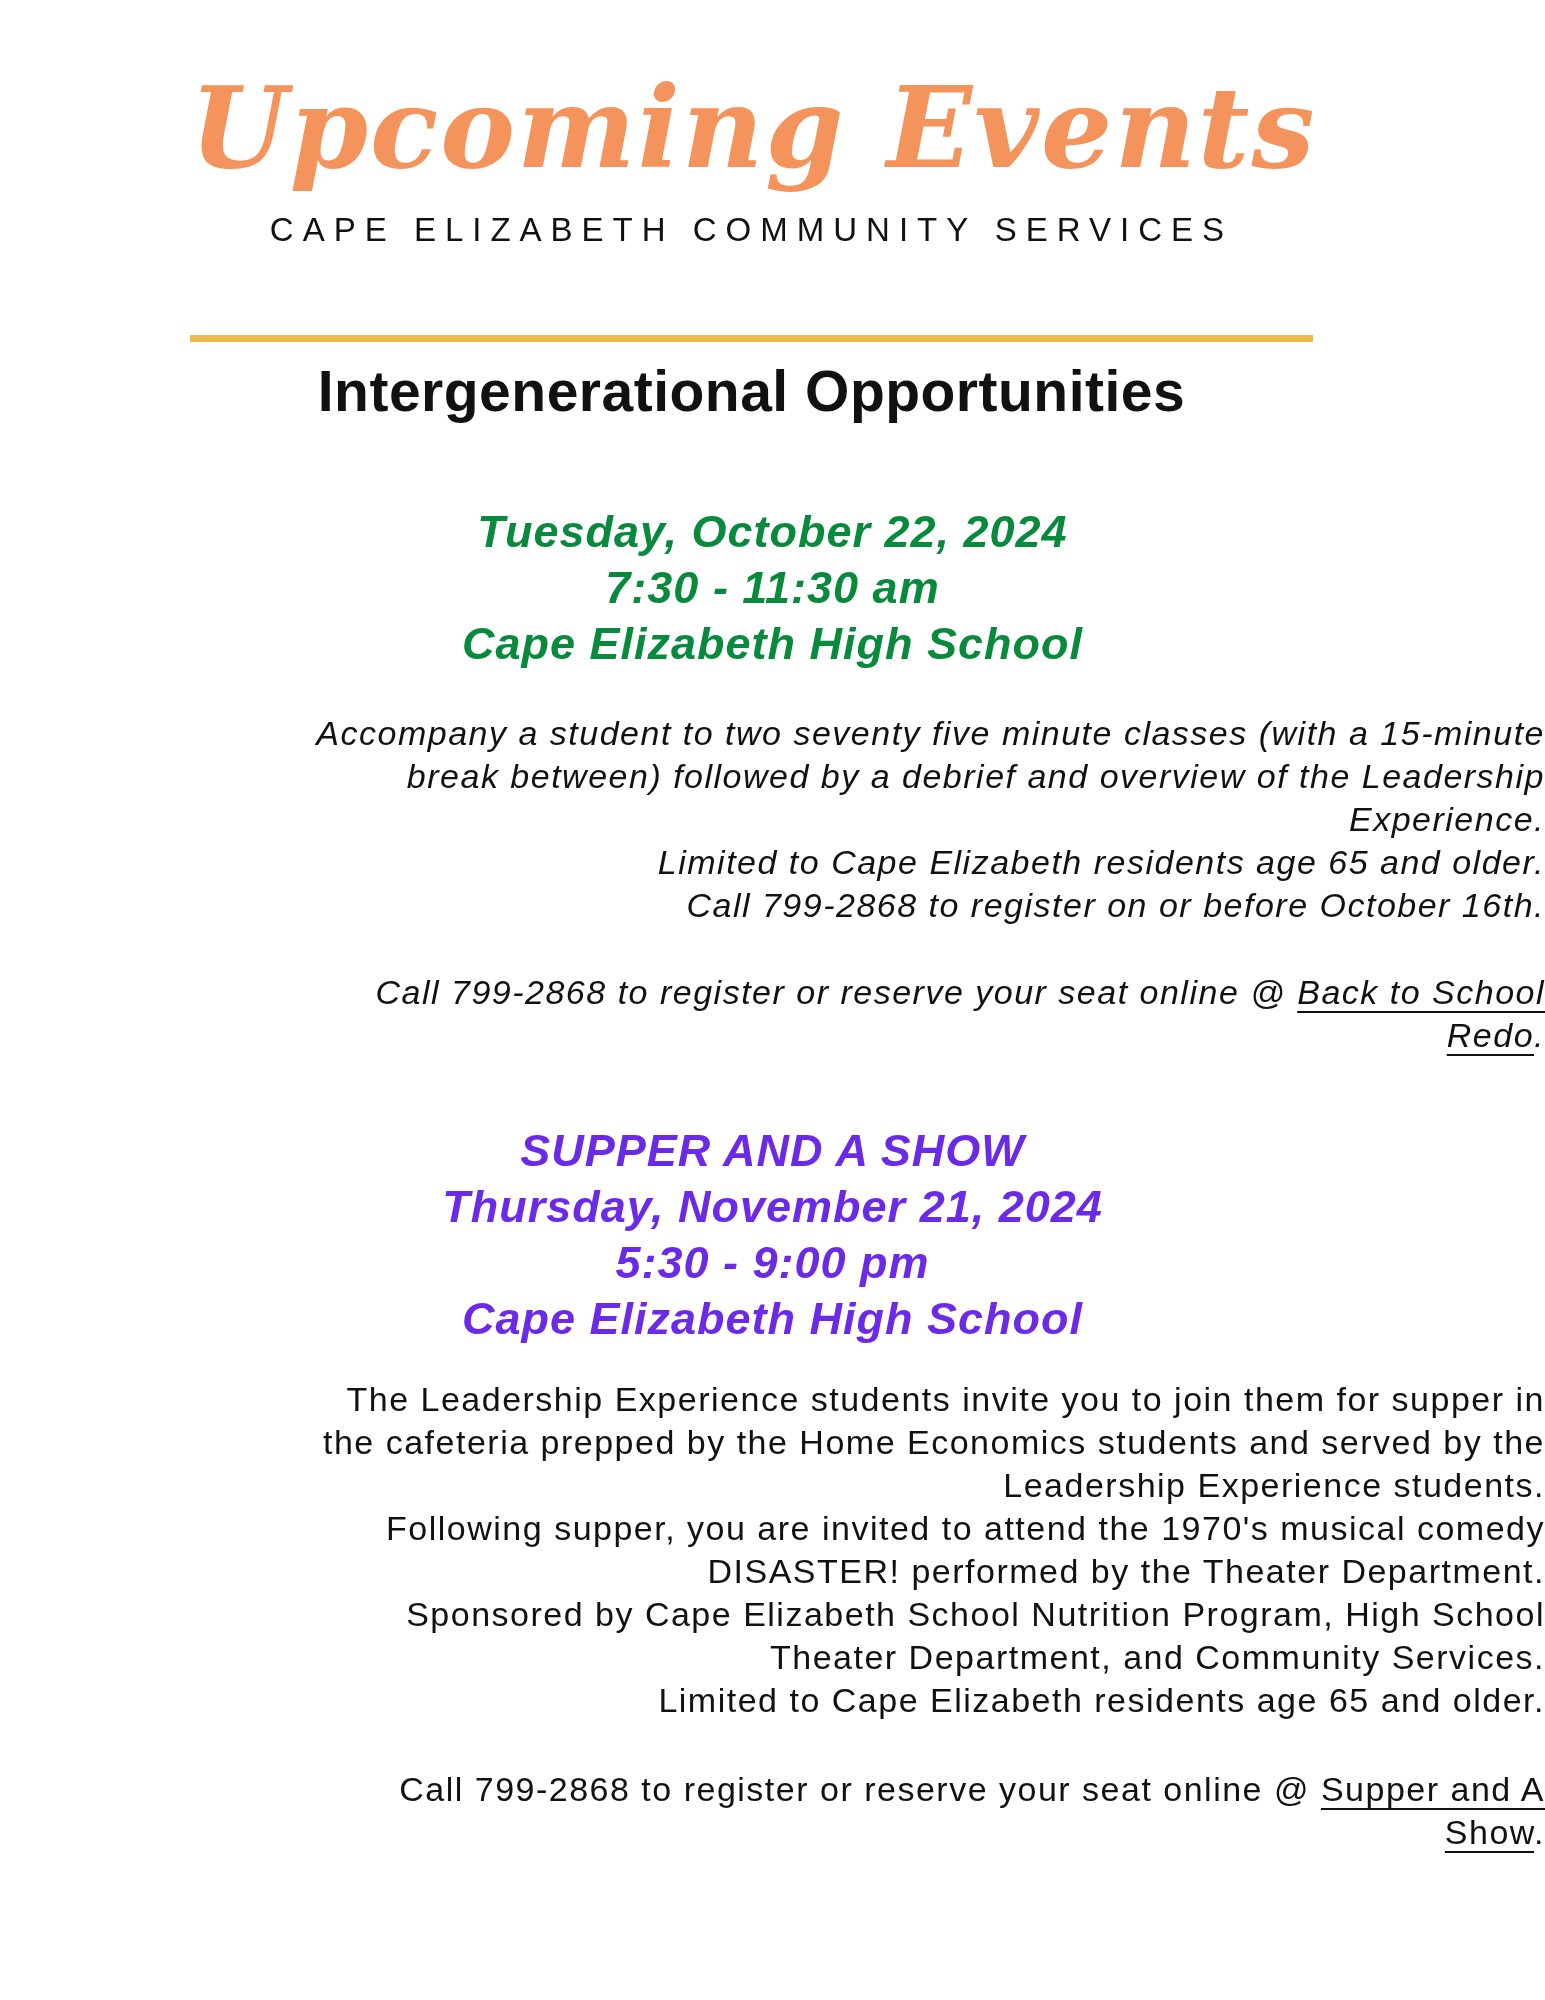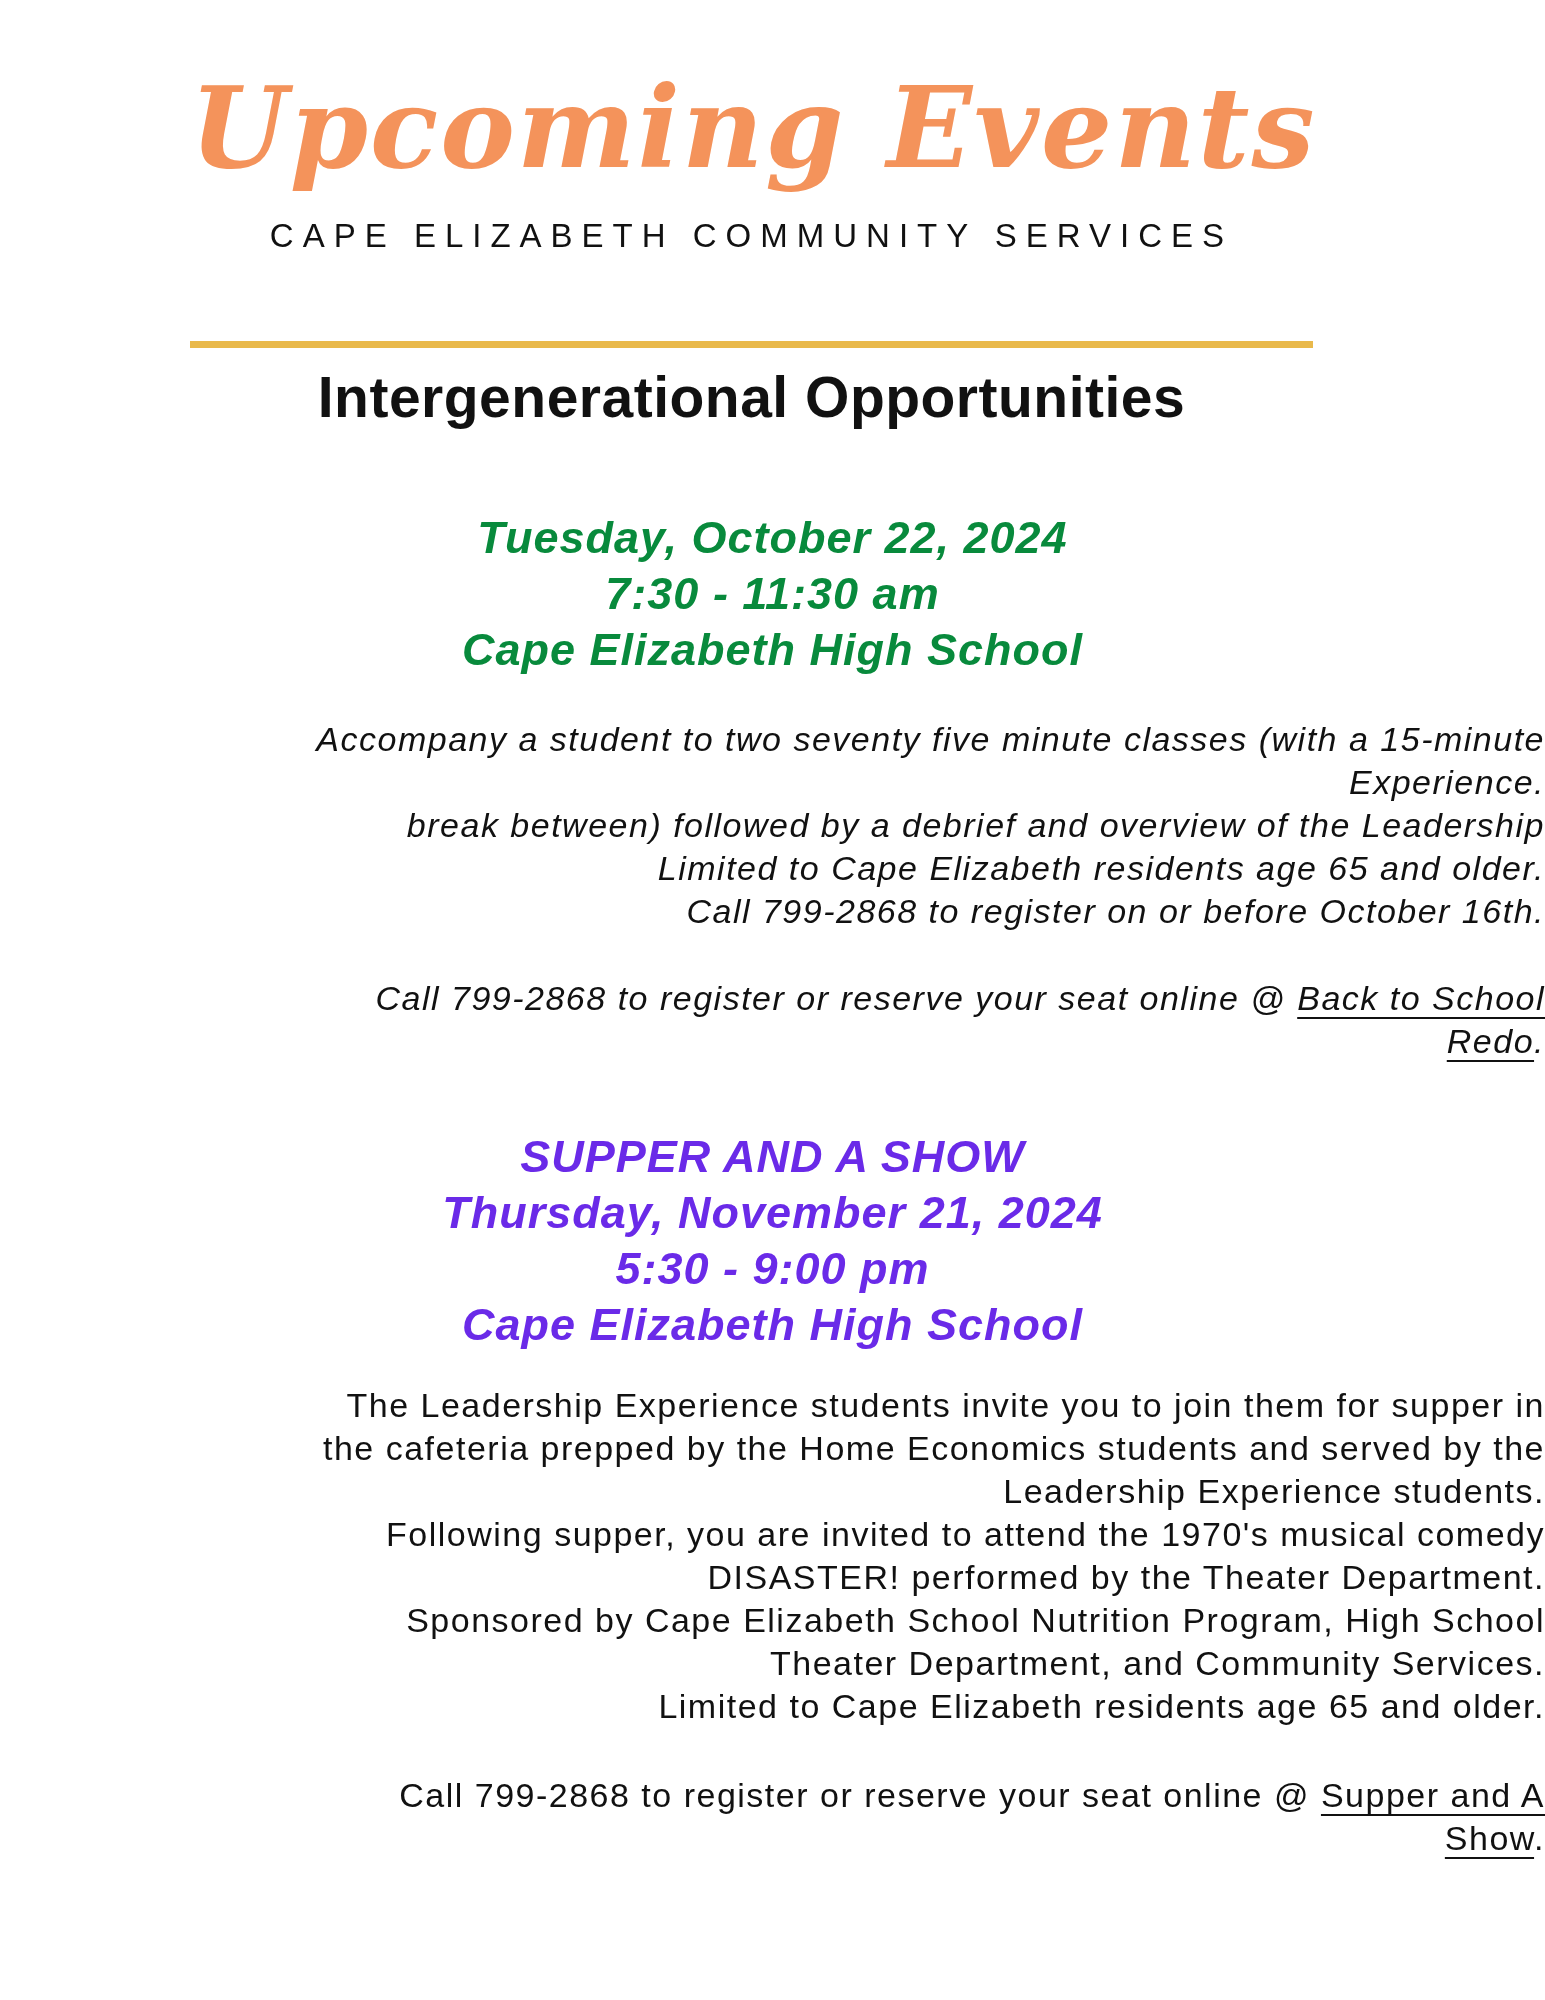--- a/index.html
+++ b/index.html
@@ -32,21 +32,21 @@
     font-family: "DejaVu Serif", serif;
     font-style: italic;
     font-weight: 700;
     font-size: 112px;
     line-height: 145px;
     color: var(--accent-orange, #F4935B);
     letter-spacing: 2px;
     white-space: nowrap;
   }
   .organization {
-    margin-top: 16px;
+    margin-top: 10px;
     font-size: 33px;
     line-height: 40px;
     font-weight: 400;
     letter-spacing: 9px;
     color: var(--text-black, #111);
     white-space: nowrap;
   }
   .divider {
     margin-top: 85px;
     width: 100%;
@@ -110,22 +110,22 @@
   </div>
 
   <div class="event-head green">
     <div class="line">Tuesday, October 22, 2024</div>
     <div class="line">7:30 - 11:30 am</div>
     <div class="line">Cape Elizabeth High School</div>
   </div>
 
   <div class="body-text italic desc1">
       <div class="line">Accompany a student to two seventy five minute classes (with a 15-minute</div>
+      <div class="line">break between) followed by a debrief and overview of the Leadership</div>
       <div class="line">Experience.</div>
-      <div class="line">break between) followed by a debrief and overview of the Leadership</div>
       <div class="line">Limited to Cape Elizabeth residents age 65 and older.</div>
       <div class="line">Call 799-2868 to register on or before October 16th.</div>
     </div>
 
   <div class="body-text italic cta1">
     <span class="cta-line"><span>Call 799-2868 to register or reserve your seat online @ </span><span class="link">Back to School</span></span>
     <span class="cta-line"><span class="link">Redo</span><span>.</span></span>
   </div>
 
   <div class="event-head purple">

